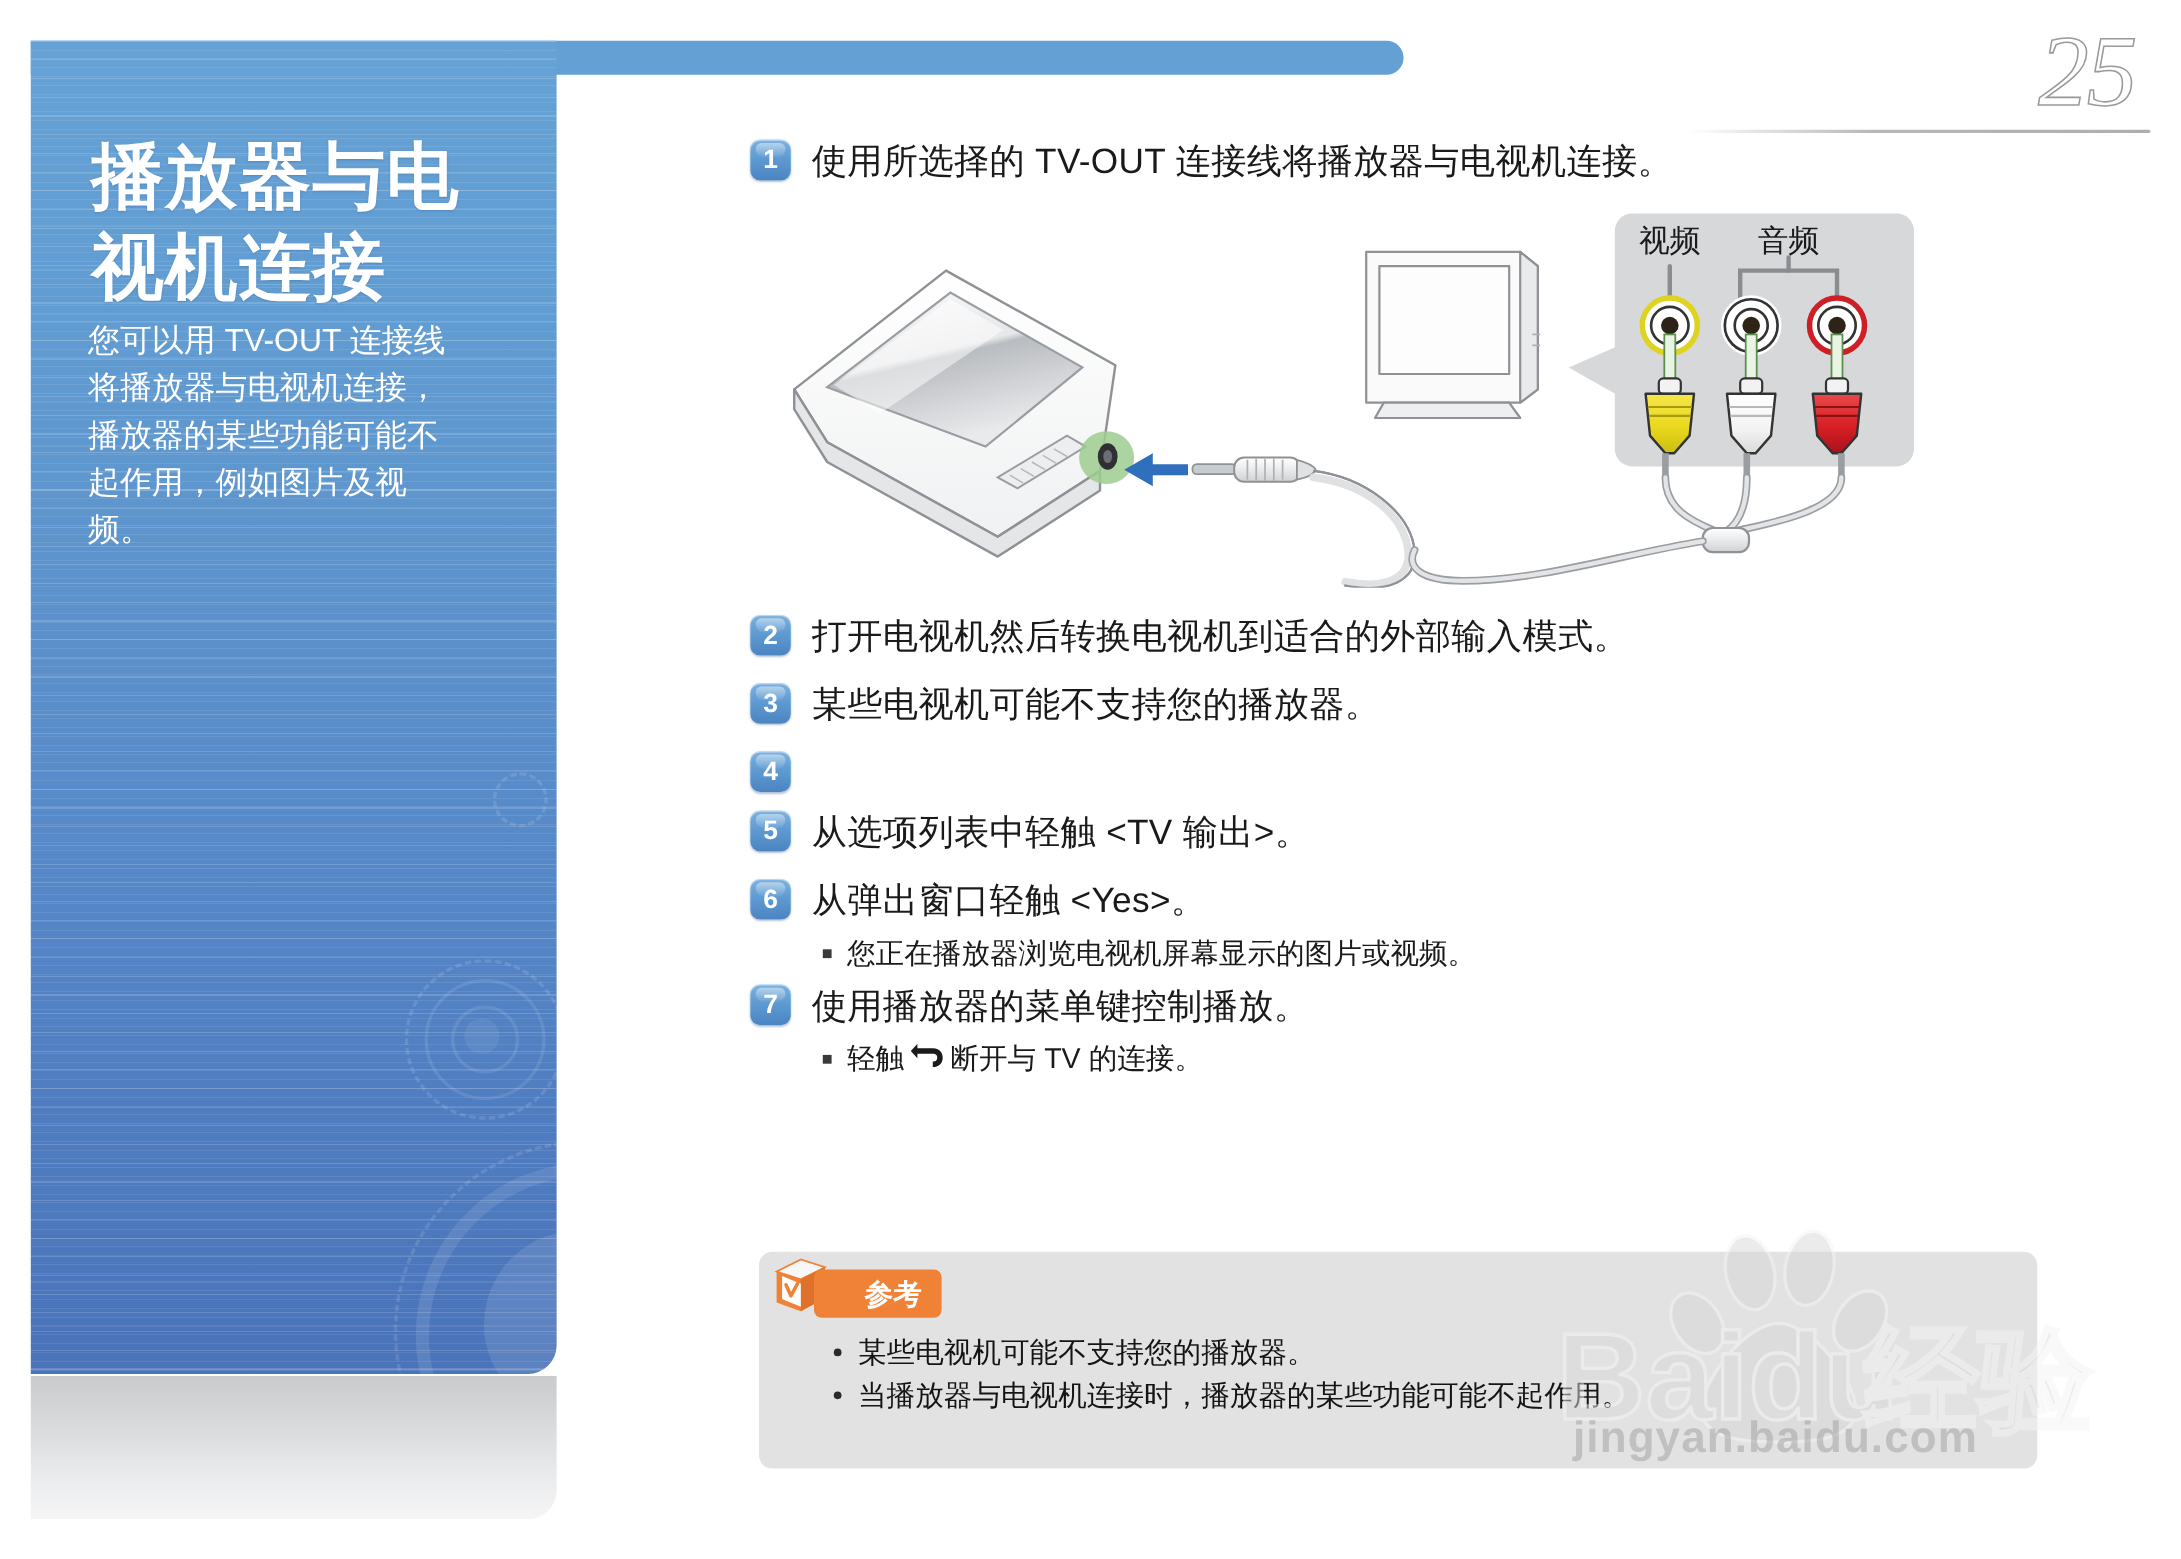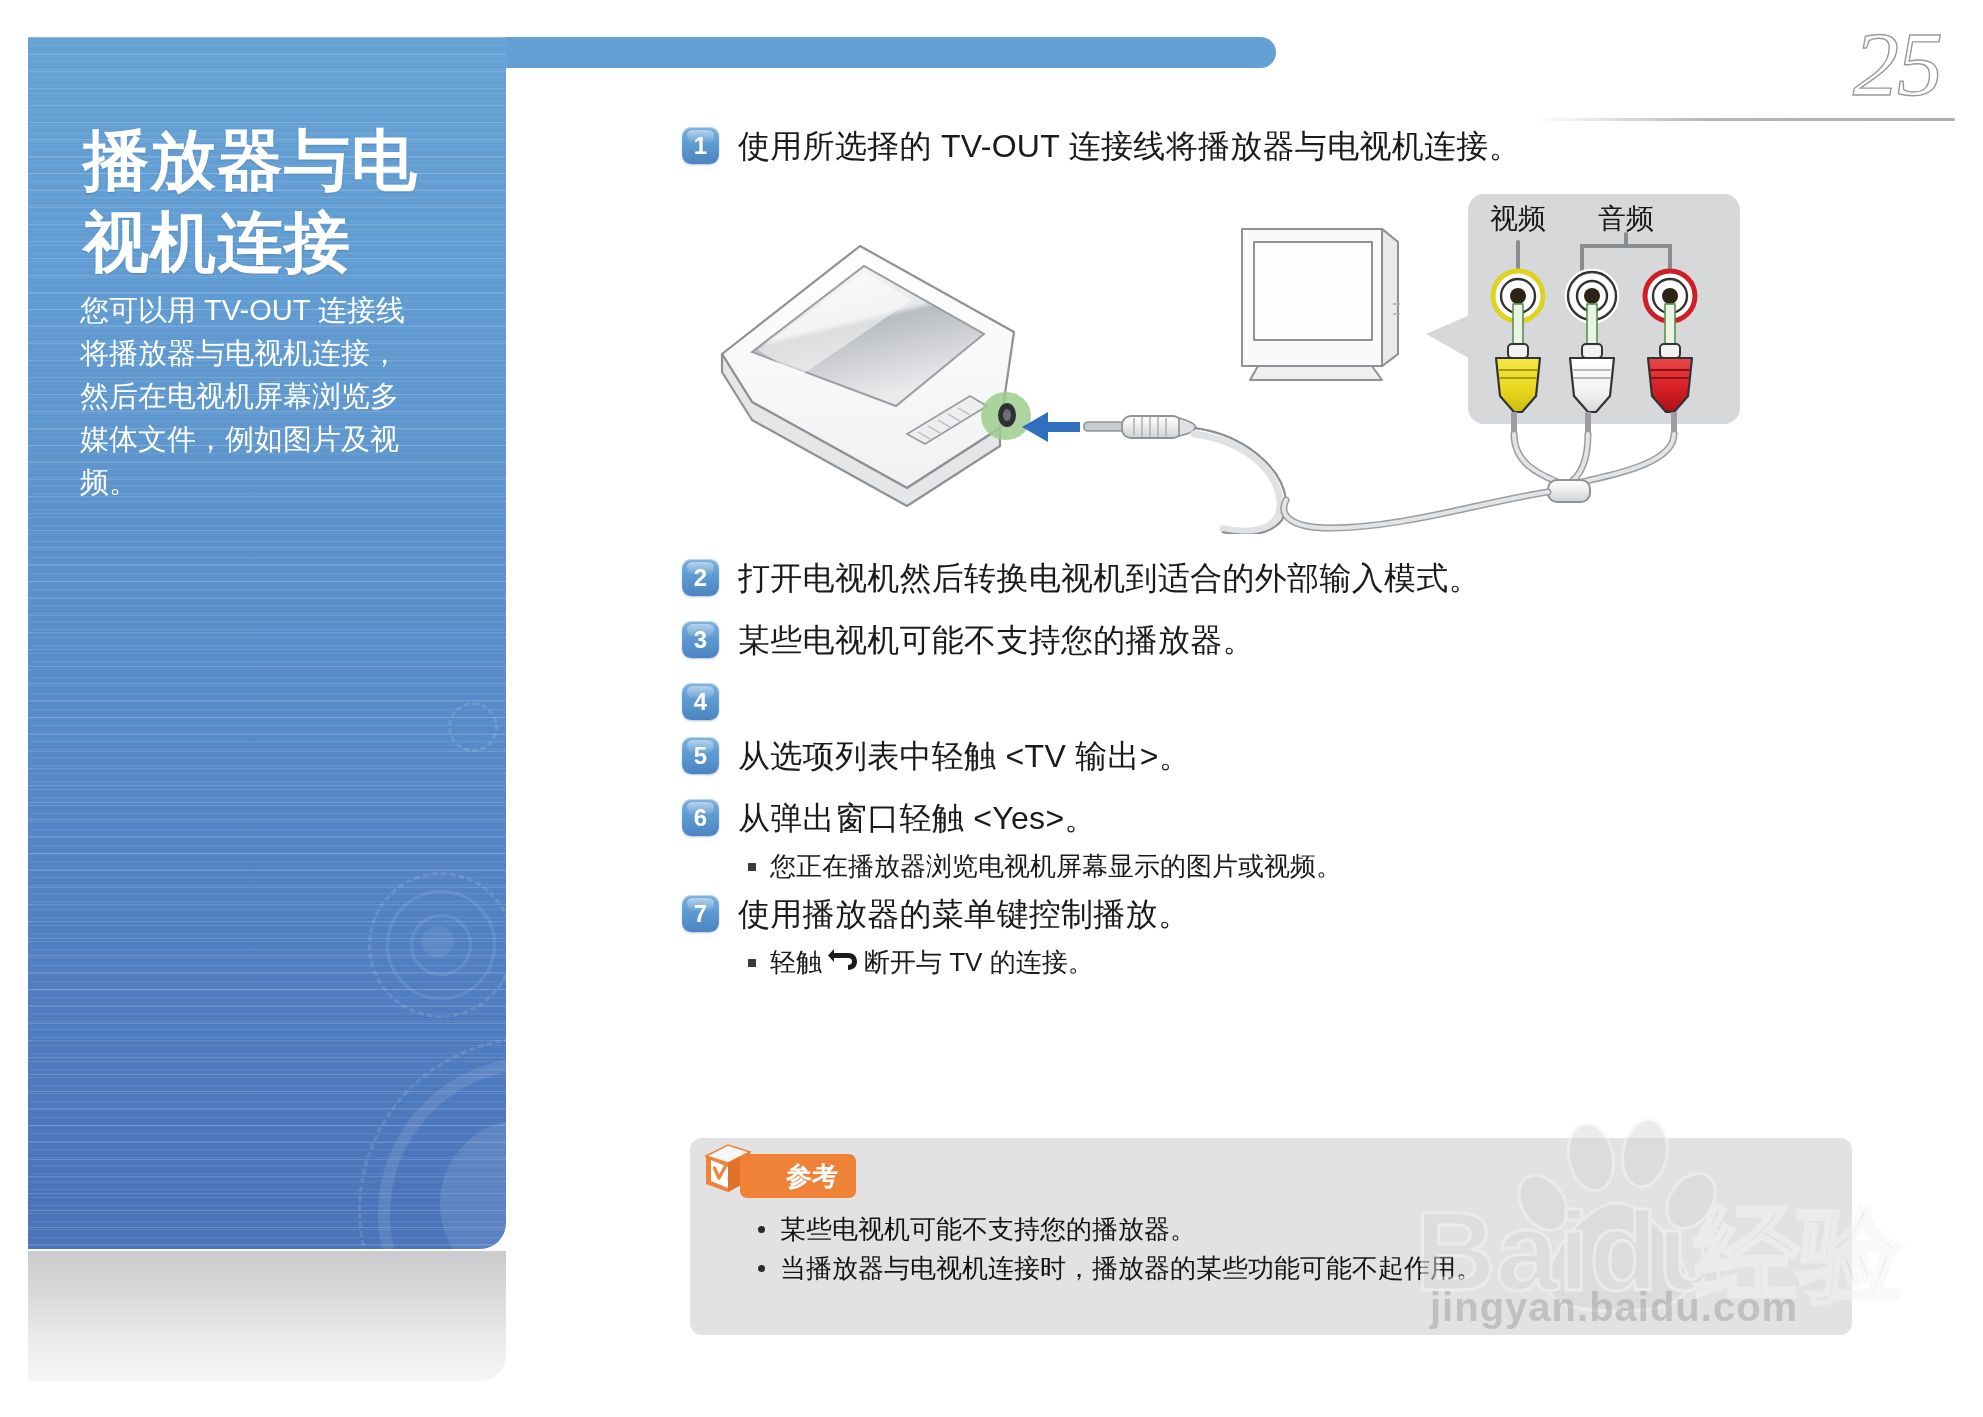--- a/index.html
+++ b/index.html
@@ -321,21 +321,21 @@
   <div class="deco solid" style="left:358px; top:853px; width:104px; height:104px;"></div>
   <div class="deco solid" style="left:382px; top:877px; width:56px; height:56px;"></div>
   <div class="deco fill" style="left:394px; top:889px; width:32px; height:32px;"></div>
 
   <div class="deco darkring" style="left:350px; top:1020px; width:290px; height:290px; border-color:rgba(255,255,255,0.10);"></div>
   <div class="deco dash" style="left:330px; top:1000px; width:340px; height:340px;"></div>
   <div class="deco fill" style="left:412px; top:1082px; width:170px; height:170px; background:rgba(255,255,255,0.10);"></div>
 
   <div id="sidebar-title">播放器与电
 视机连接</div>
-  <div id="sidebar-desc">您可以用 TV-OUT 连接线将播放器与电视机连接，然后在电视机屏幕浏览多媒体文件，例如图片及视频。</div>
+  <div id="sidebar-desc">您可以用 TV-OUT 连接线将播放器与电视机连接，播放器的某些功能可能不起作用，例如图片及视频。</div>
 </div>
 <div id="sidebar-reflection"></div>
 
 <div id="main">
 
   <div class="step-row">
     <div class="step-badge">1</div>
     <div class="step-text">使用所选择的 TV-OUT 连接线将播放器与电视机连接。</div>
   </div>
 

